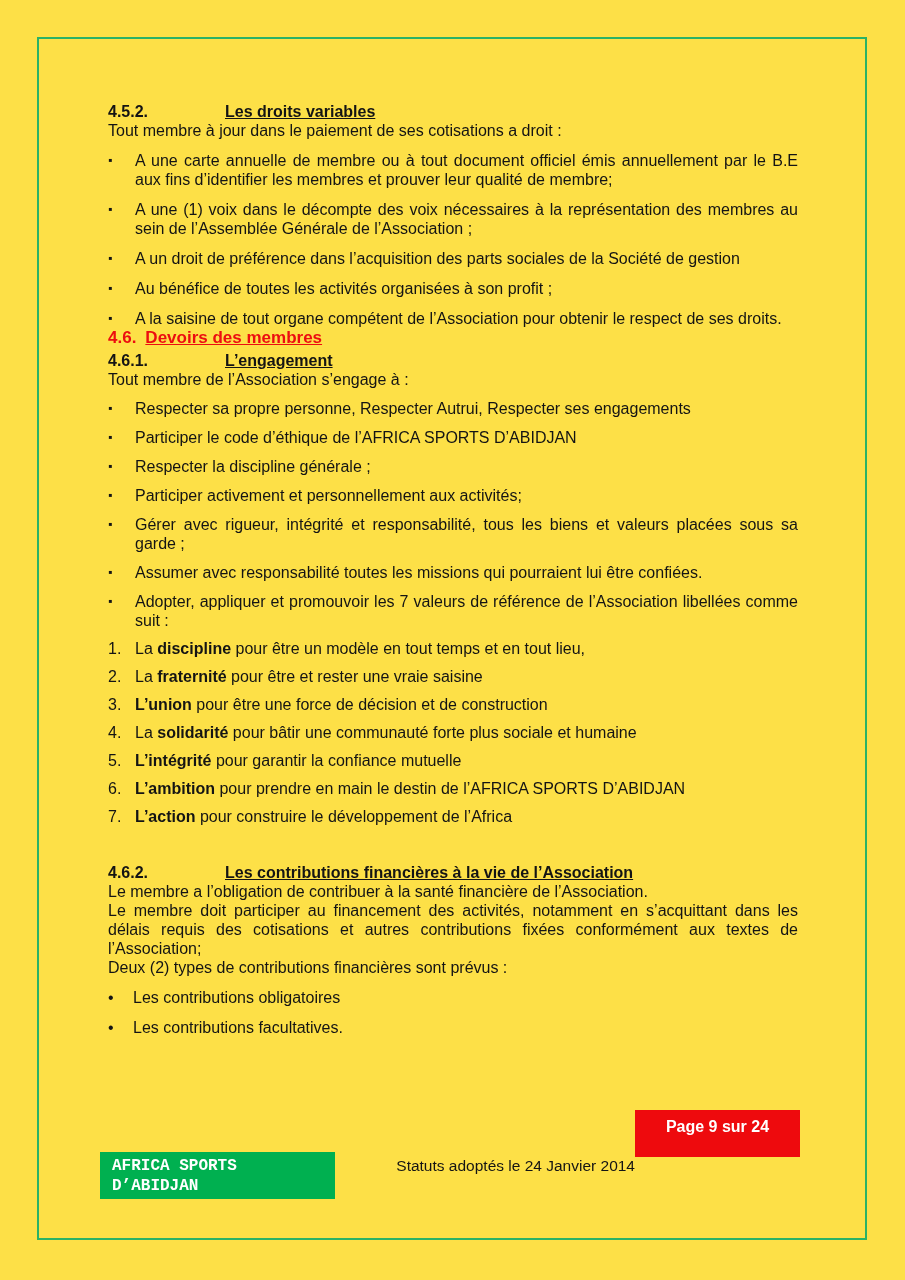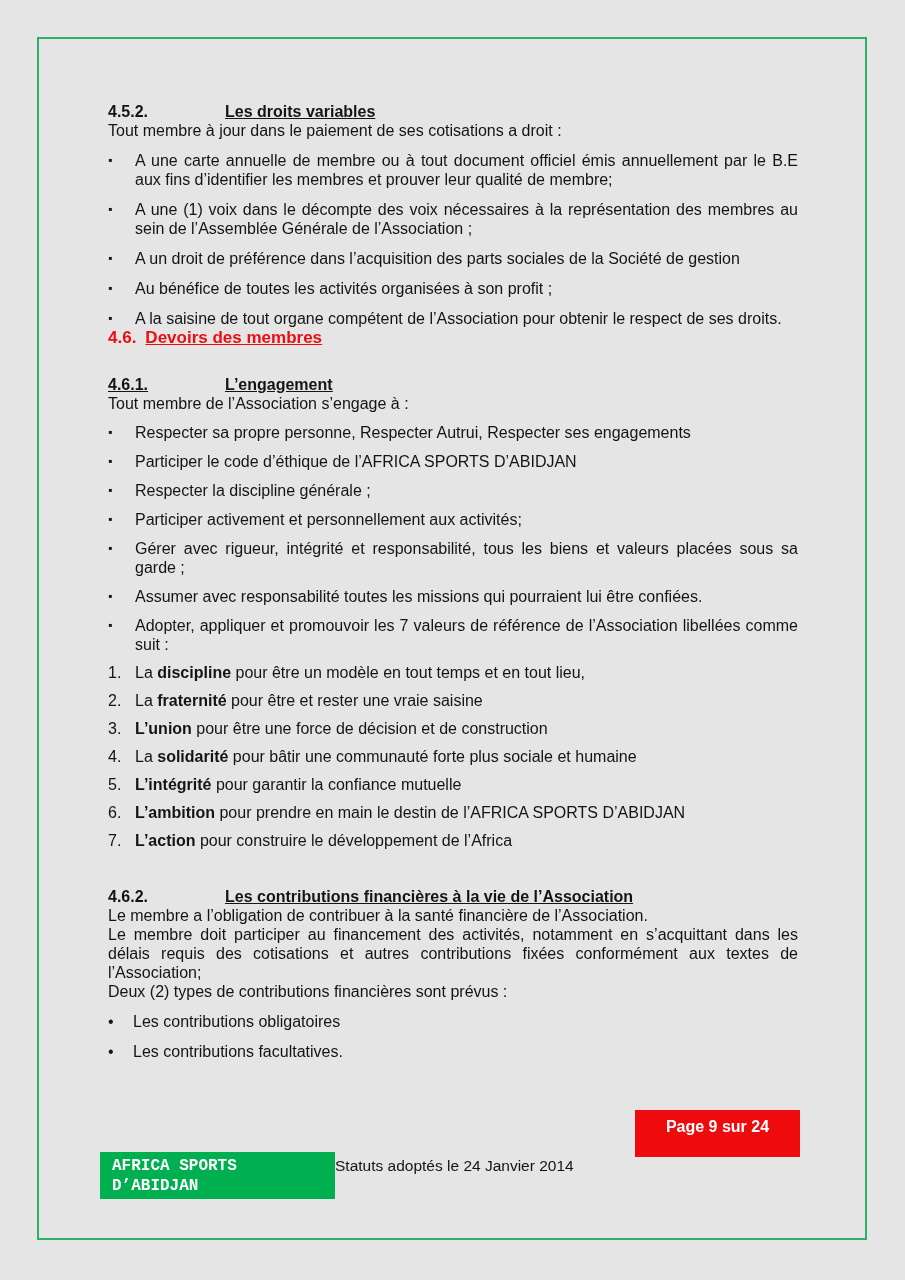--- a/index.html
+++ b/index.html
@@ -1,20 +1,20 @@
 <!DOCTYPE html>
 <html><head>
 <meta charset="utf-8">
 <style>
   * { box-sizing: border-box; }
   html, body { margin: 0; padding: 0; background: #ffffff; }
   .page {
     position: relative;
     width: 905px; height: 1280px;
-    background: #e5e5e5;
+    background: #fde047;
     font-family: "Liberation Sans", sans-serif;
     color: #141414;
     overflow: hidden;
   }
   .frame {
     position: absolute;
     left: 37px; top: 37px;
     width: 830px; height: 1203px;
     border: 2px solid #2bb266;
   }
@@ -24,21 +24,21 @@
     width: 690px;
     font-size: 16px;
     line-height: 19px;
   }
   .content p, .content ul, .content ol { margin: 0; padding: 0; }
   .h-row { display: flex; font-weight: 700; }
   .h-num { flex: none; width: 117px; }
   .h-title { text-decoration: underline; }
   .h-red { color: #ec0d10; font-size: 17px; }
   .h-red .h-num { width: auto; margin-right: 9px; }
-  .h461 { margin-top: 28px; text-decoration: underline; }
+  .h461 { margin-top: 4px; }
   .h462 { margin-top: 37px; }
   .para { text-align: justify; }
   .mt9  { margin-top: 9px; }
   .mt10 { margin-top: 10px; }
   ul, ol { list-style: none; }
   li { display: flex; }
   .mk { flex: none; }
   .txt { flex: 1; text-align: justify; }
   .ul-sq { padding-left: 55px; }
   .ul-sq .mk { width: 27px; font-size: 12px; line-height: 19px; }
@@ -59,21 +59,21 @@
     font-weight: 700;
     font-size: 16px;
     line-height: 19.5px;
     padding: 5px 10px 0 12px;
     font-family: Liberation Mono, monospace;
   }
   .footer-date {
     position: absolute;
     left: 335px; top: 1157px;
     width: 300px;
-    text-align: left;
+    text-align: right;
     font-size: 15.5px;
     color: #141414;
   }
   .footer-page {
     position: absolute;
     left: 635px; top: 1110px;
     width: 165px; height: 47px;
     background: #ee0a0d;
     color: #ffffff;
     font-weight: 700;

